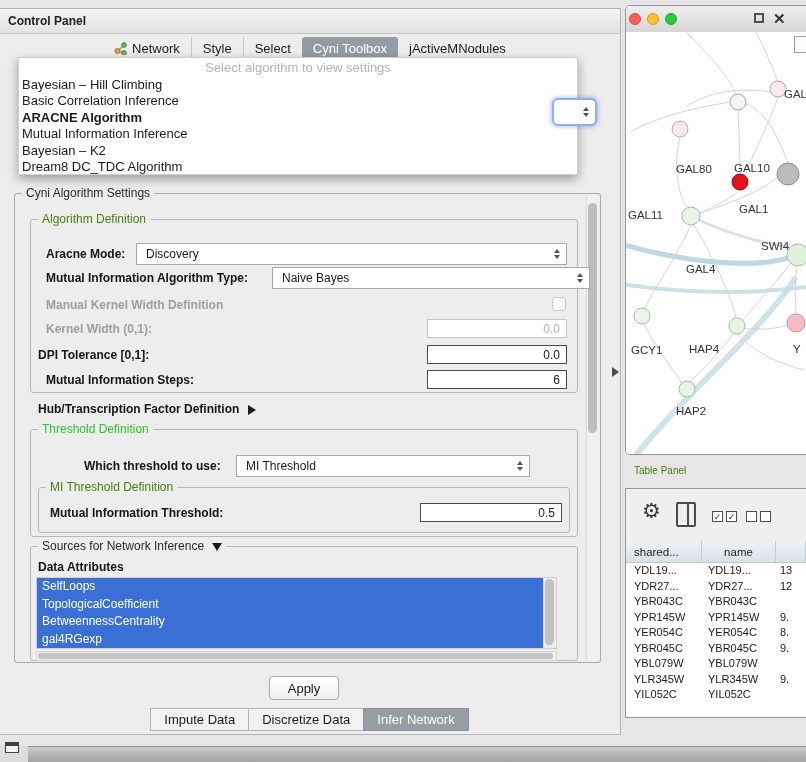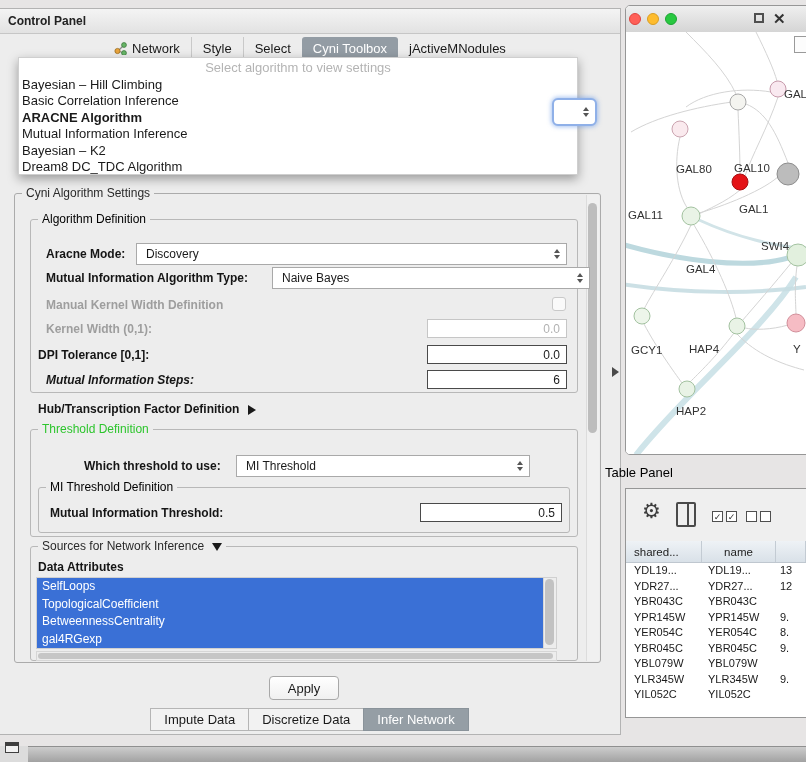--- a/index.html
+++ b/index.html
@@ -25,21 +25,21 @@
   
   .algo-popup{position:absolute;left:18px;top:48px;width:560px;height:118px;background:#fff;
               border:1px solid #cfcfcf;box-shadow:0 4px 10px rgba(0,0,0,.35);z-index:40;padding-top:2px;box-sizing:border-box;}
   .algo-item{height:16.5px;line-height:16.5px;font-size:13px;padding-left:3px;white-space:nowrap;}
   .algo-item.placeholder{color:#b4b4b4;text-align:center;padding-left:0;}
   .algo-item.bold{font-weight:bold;}
 
   
   .groupbox{position:absolute;border:1px solid #ababab;border-radius:3px;box-sizing:border-box;}
   .grouptitle{position:absolute;background:#ededed;padding:0 4px;font-size:12px;font-weight:normal;white-space:nowrap;z-index:2;}
-  .t-black{color:#2a2a2a;} .t-blue{color:#000000;} .t-green{color:#2dc52d;}
+  .t-black{color:#2a2a2a;} .t-blue{color:#4d7c0f;} .t-green{color:#2dc52d;}
 
   .flabel{position:absolute;font-size:12px;font-weight:bold;color:#151515;white-space:nowrap;}
   .flabel.disabled{color:#9e9e9e;}
 
   .combo{position:absolute;height:22px;background:#fff;border:1px solid #a9a9a9;border-radius:0;
          font-size:12px;display:flex;align-items:center;padding-left:9px;box-sizing:border-box;}
   .stepper{position:absolute;right:6px;top:50%;transform:translateY(-50%);display:flex;flex-direction:column;gap:2px;}
   .stepper .up{width:0;height:0;border-left:3.5px solid transparent;border-right:3.5px solid transparent;border-bottom:4px solid #555;}
   .stepper .dn{width:0;height:0;border-left:3.5px solid transparent;border-right:3.5px solid transparent;border-top:4px solid #555;}
 
@@ -80,21 +80,21 @@
   .tl.yellow{left:21px;background:#febc2e;border:1px solid #d89e24;}
   .tl.green{left:39px;background:#28c840;border:1px solid #1da534;}
   .float-icon{position:absolute;left:128px;top:7px;width:10px;height:10px;border:2px solid #4f4f4f;box-sizing:border-box;}
   .close-icon{position:absolute;left:147px;top:3px;font-size:15px;font-weight:bold;color:#333;line-height:20px;}
   .net-content{position:absolute;left:0;top:26px;width:180px;height:423px;background:#fff;}
   .overview-box{position:absolute;left:168px;top:30px;width:16px;height:15px;background:#fcfcfc;border:1px solid#9a9a9a;}
 
   .net-label{font-size:11.5px;fill:#333;font-family:"Liberation Sans",sans-serif;}
 
   
-  .tp-label{position:absolute;left:605px;top:465px;font-size:13px;color:#000000;}
+  .tp-label{position:absolute;left:634px;top:465px;font-size:10px;color:#4d7c0f;}
   .table-window{position:absolute;left:625px;top:488px;width:182px;height:230px;background:#fff;border:1px solid #969696;box-sizing:border-box;overflow:hidden;}
   .tp-toolbar{position:absolute;left:0;top:0;right:0;height:52px;background:#efefef;border-bottom:1px solid #cfcfcf;}
   .gear{position:absolute;left:16px;top:10px;font-size:21px;color:#3d3d3d;}
   .col-icon{position:absolute;left:50px;top:13px;width:20px;height:25px;border:2px solid #4a4a4a;border-radius:2px;box-sizing:border-box;}
   .col-icon .bar{position:absolute;left:55%;top:0;bottom:0;width:2px;background:#4a4a4a;}
   .chk-pair{position:absolute;display:flex;gap:3px;}
   .chk{width:11px;height:11px;border:1.5px solid #4f4f4f;font-size:9px;line-height:10px;text-align:center;color:#2c2c2c;box-sizing:border-box;background:#fff;}
   .thead{position:absolute;left:0;top:52px;right:0;height:22px;display:flex;background:linear-gradient(#eef2f6,#d9e1e8);
          border-bottom:1px solid #bfc7cf;font-size:11.5px;color:#222;box-sizing:border-box;}
   .th{border-right:1px solid #c3cbd3;display:flex;align-items:center;box-sizing:border-box;}
@@ -202,21 +202,21 @@
     <div class="flabel disabled" style="left:46px;top:310px;line-height:21px;">Kernel Width (0,1):</div>
     <div class="tfield disabled" style="left:427px;top:310px;width:140px;">
       <span>0.0</span>
     </div>
 
     <div class="flabel" style="left:38px;top:336px;line-height:21px;">DPI Tolerance [0,1]:</div>
     <div class="tfield" style="left:427px;top:336px;width:140px;">
       <span>0.0</span>
     </div>
 
-    <div class="flabel" style="left:46px;top:361px;line-height:21px;font-style:italic;">Mutual Information Steps:</div>
+    <div class="flabel" style="left:46px;top:361px;line-height:21px;">Mutual Information Steps:</div>
     <div class="tfield" style="left:427px;top:361px;width:140px;">
       <span>6</span>
     </div>
 
     <div class="flabel" style="left:38px;top:392px;line-height:16px;">
       <span>Hub/Transcription Factor Definition</span><span class="tri-right"></span>
     </div>
 
     <div class="groupbox" style="left:30px;top:420px;width:548px;height:108px;border-color:#b8b8b8;"></div>
     <div class="grouptitle t-green" style="left:38px;top:413px;">Threshold Definition</div>

